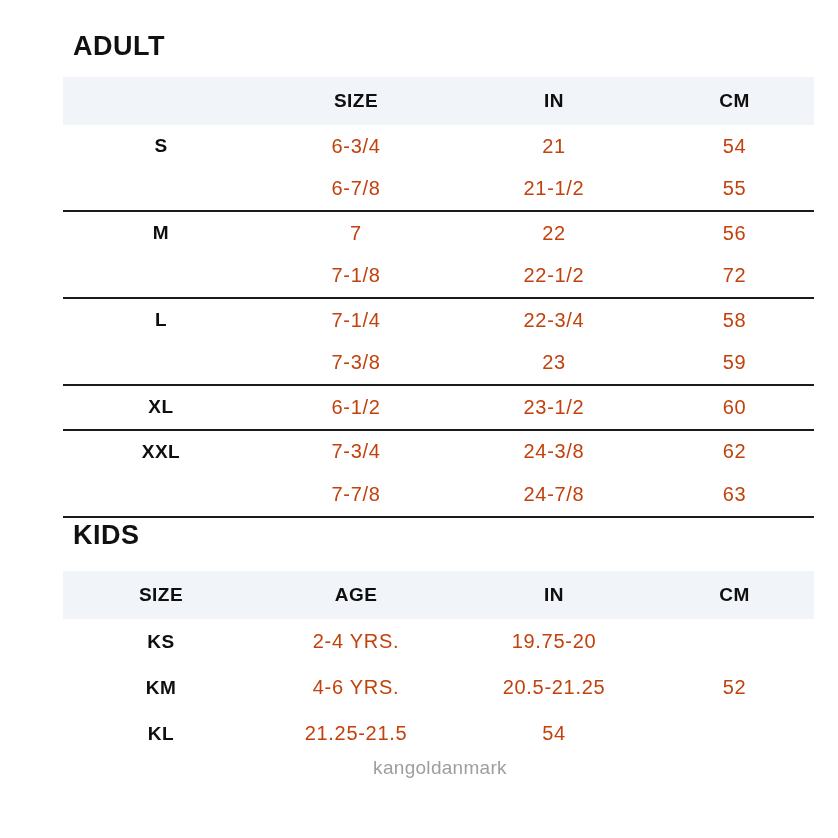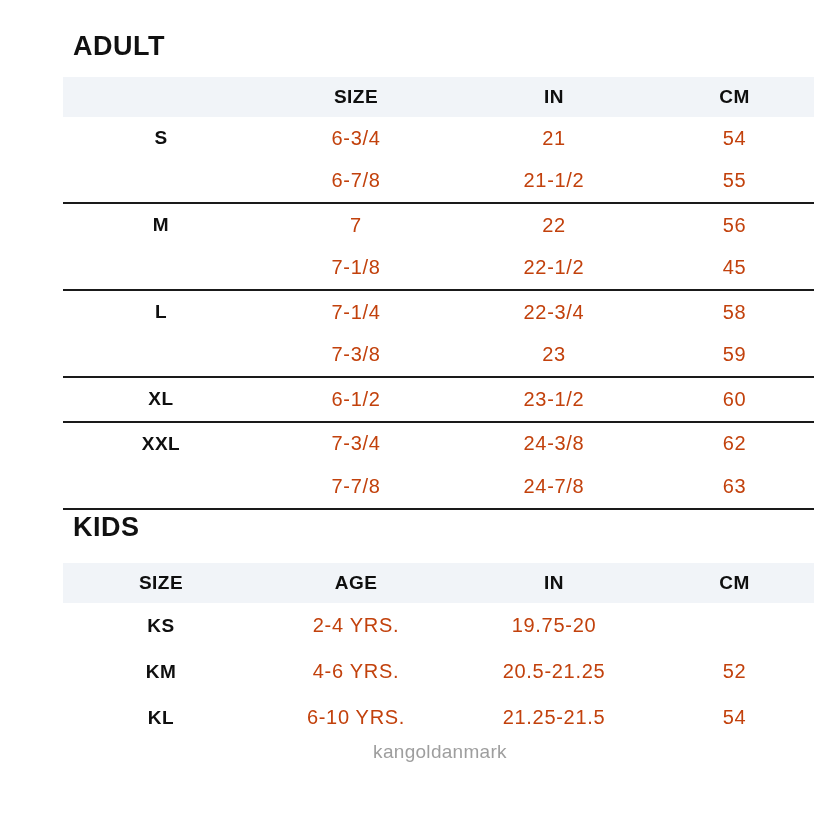--- a/index.html
+++ b/index.html
@@ -31,21 +31,21 @@
     margin-left: 42px;
   }
   #adult-table { margin-top: 17px; }
   #kids-table  { margin-top: 22px; }
   .t-row {
     display: grid;
     grid-template-columns: 196px 194px 202px 159px;
     align-items: center;
   }
   .head-row {
-    height: 40px;
+    height: 48px;
     background: #f1f4f8;
   }
   .adult-data-row { height: 42.5px; }
   .kids-data-row  { height: 46px; }
   .t-group { border-bottom: 2px solid #1a1a1a; }
   .c { text-align: center; }
   .head-cell {
     font-size: 19px;
     font-weight: 700;
     letter-spacing: 0.5px;
@@ -105,21 +105,21 @@
       <div class="t-row adult-data-row">
         <div class="c lbl">M</div>
         <div class="c val">7</div>
         <div class="c val">22</div>
         <div class="c val">56</div>
       </div>
       <div class="t-row adult-data-row">
         <div class="c lbl"></div>
         <div class="c val">7-1/8</div>
         <div class="c val">22-1/2</div>
-        <div class="c val">45</div>
+        <div class="c val">72</div>
       </div>
     </div>
 
     <div class="t-group">
       <div class="t-row adult-data-row">
         <div class="c lbl">L</div>
         <div class="c val">7-1/4</div>
         <div class="c val">22-3/4</div>
         <div class="c val">58</div>
       </div>
@@ -172,21 +172,20 @@
       <div class="c val">19.75-20</div>
     </div>
     <div class="t-row kids-data-row">
       <div class="c lbl">KM</div>
       <div class="c val">4-6 YRS.</div>
       <div class="c val">20.5-21.25</div>
       <div class="c val">52</div>
     </div>
     <div class="t-row kids-data-row">
       <div class="c lbl">KL</div>
-      <div class="c val">6-10 YRS.</div>
       <div class="c val">21.25-21.5</div>
       <div class="c val">54</div>
     </div>
   </div>
 
   <div id="footer">kangoldanmark</div>
 
 </div>
 
 </body></html>

